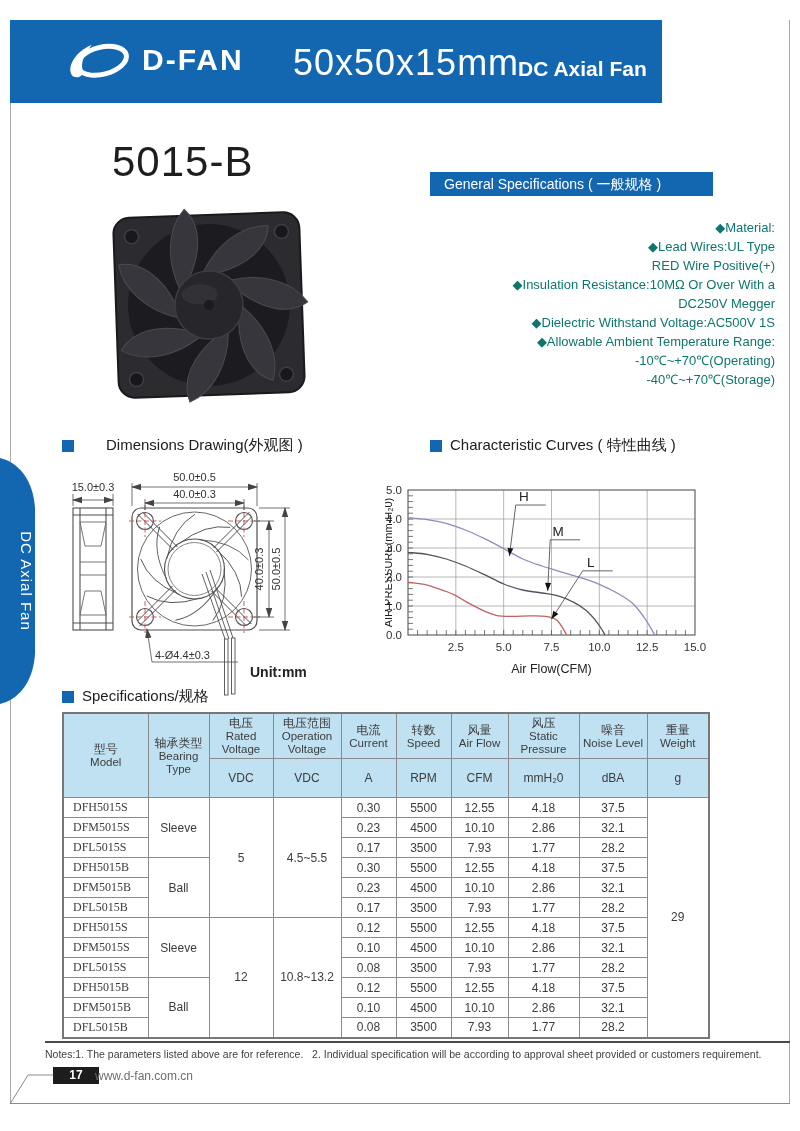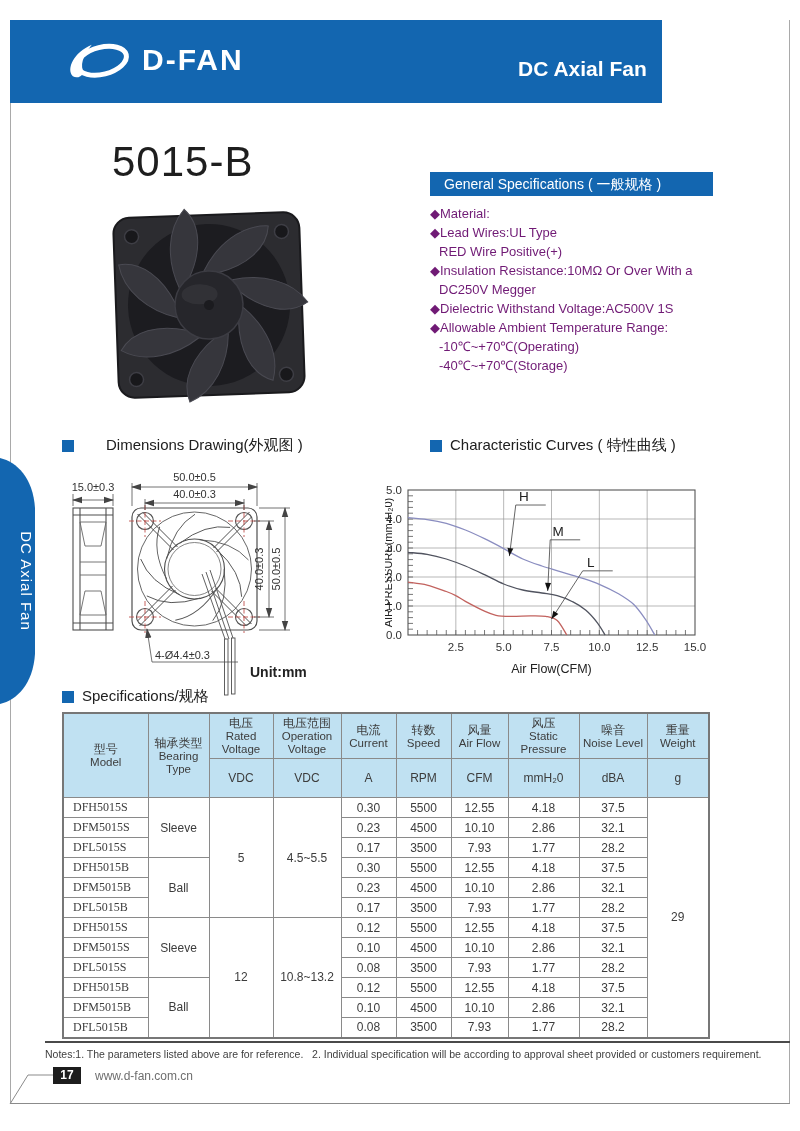--- a/index.html
+++ b/index.html
@@ -21,21 +21,21 @@
   
   .side-tab{left:0;top:452px;width:40px;height:258px;}
   .side-tab path{fill:var(--accent);}
   .side-tab text{fill:#fff;font-size:15px;letter-spacing:1px;font-family:"Liberation Sans",sans-serif;}
   
   .model-title{left:112px;top:138px;font-size:42px;font-weight:500;color:#1e1e1e;letter-spacing:1px;}
   .fan-photo{left:85px;top:208px;width:248px;height:195px;}
   
   .gs-bar{left:430px;top:172px;width:283px;height:24px;background:var(--accent);color:#fff;
           font-size:14px;line-height:24px;padding-left:14px;}
-  .gs-list{left:430px;top:204px;width:345px;font-size:13px;line-height:19px;color:#701a75;}
+  .gs-list{left:430px;top:218px;width:345px;font-size:13px;line-height:19px;color:#0f766e;text-align:right;}
   .gs-item.indent{padding-left:9px;}
   
   .sec-head{display:flex;align-items:center;gap:8px;font-size:15px;font-weight:500;color:#202020;}
   .sec-head .sq{width:12px;height:12px;background:var(--accent);flex:0 0 auto;}
   .sec-dim{left:62px;top:436px;gap:32px;}
   .sec-curves{left:430px;top:436px;}
   .sec-specs{left:62px;top:687px;}
   
   .dim-drawing{left:55px;top:462px;width:340px;height:250px;}
   .dim-drawing text{font-family:"Liberation Sans",sans-serif;}
@@ -49,39 +49,40 @@
   .spec-table thead tr:first-child th{height:45px;}
   .spec-table thead tr.units th{height:39px;font-size:12px;}
   .spec-table .cn{font-size:12px;line-height:14px;}
   .spec-table .en{font-size:11.5px;line-height:13px;}
   .spec-table tbody td{font-size:12px;height:20px;}
   .spec-table tbody td.model{text-align:left;padding-left:9px;font-family:Liberation Serif, serif;}
   
   .notes-rule{left:45px;top:1041px;width:745px;height:2px;background:#4a4a4a;}
   .notes{left:45px;top:1048px;font-size:10.5px;color:#3f3f3f;white-space:pre;}
   .footer-corner{left:8px;top:1070px;width:50px;height:38px;}
-  .page-num{left:53px;top:1067px;width:28px;height:17px;background:#1d1d1d;color:#fff;
+  .page-num{left:53px;top:1067px;width:46px;height:17px;background:#1d1d1d;color:#fff;
             font-size:12px;font-weight:bold;text-align:center;line-height:17px;}
   .website{left:95px;top:1069px;font-size:12px;color:#6e6e6e;}
 </style>
 </head>
 <body>
 
 <div class="abs frame-left"></div>
 <div class="abs frame-right"></div>
 <div class="abs frame-bottom"></div>
 
 <header class="abs banner">
   <svg class="logo-swoosh" viewBox="0 0 78 56">
     <g transform="rotate(-14 39 28)">
       <ellipse cx="40" cy="28" rx="25" ry="13.5" fill="none" stroke="#fff" stroke-width="5"></ellipse>
       <path d="M8,36 C3,27 15,13 34,10 C22,19 17,28 20,35 C15,39 11,39 8,36 Z" fill="#fff"></path>
     </g>
   </svg>
   <span class="brand">D-FAN</span>
+  <span class="size-title">50x50x15mm</span>
   <span class="fan-type">DC Axial Fan</span>
 </header>
 
 <svg class="abs side-tab" viewBox="0 0 40 258">
   <path d="M0,6 C17,10 33,26 35,56 L35,202 C33,232 17,248 0,252 Z"></path>
   <text transform="translate(21,129) rotate(90)" text-anchor="middle">DC Axial Fan</text>
 </svg>
 
 <h1 class="abs model-title">5015-B</h1>
 

